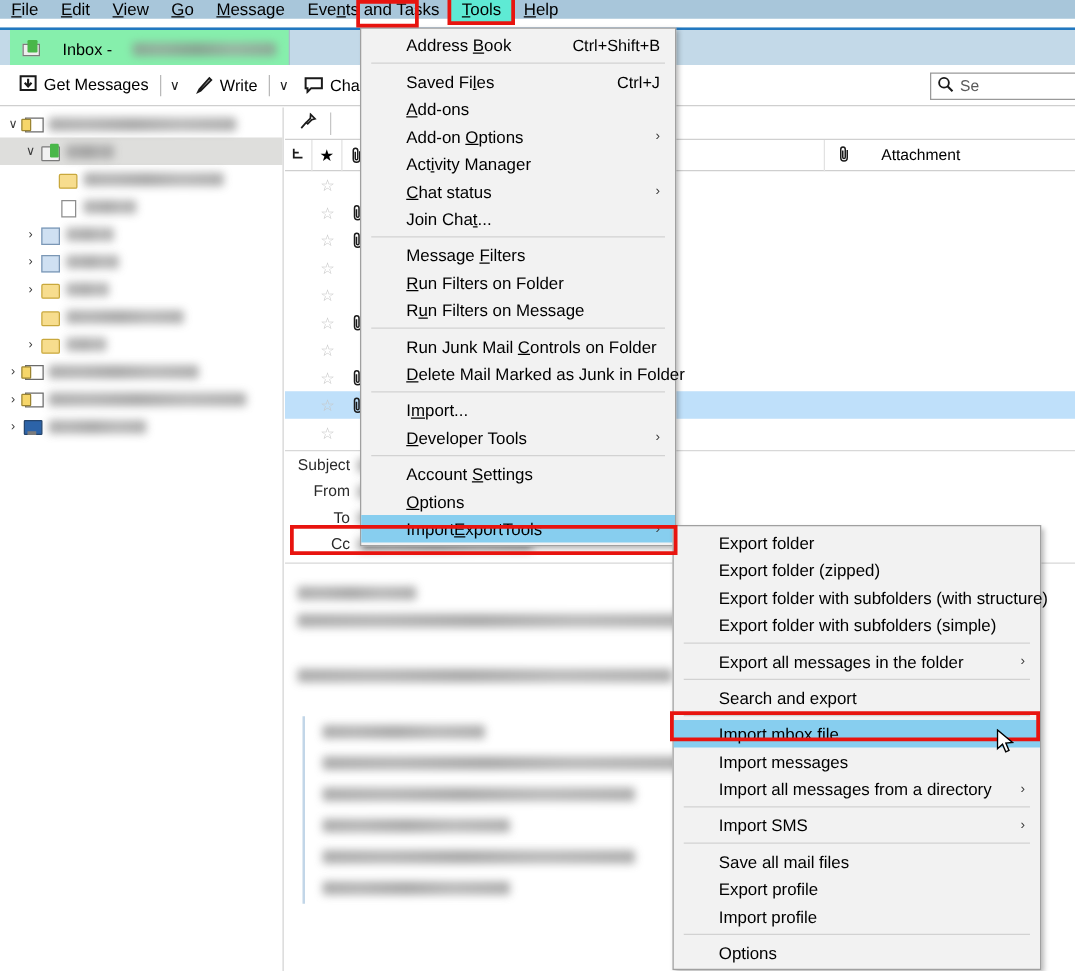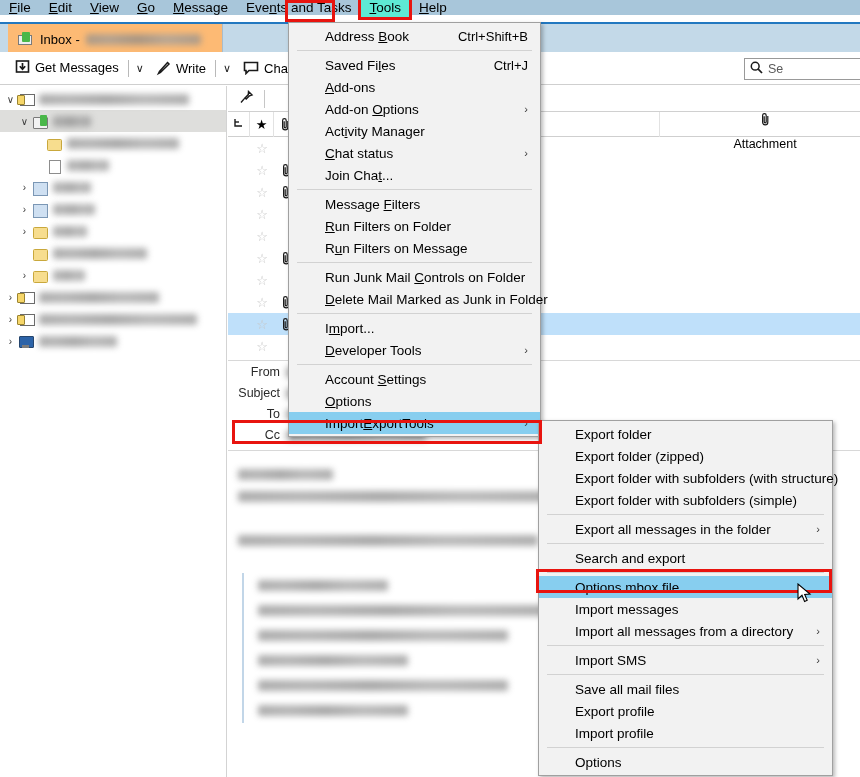--- a/index.html
+++ b/index.html
@@ -35,22 +35,22 @@
 
   
   .tabbar {
     position: absolute; top: 22px; left: 0; width: 860px; height: 30px;
     background: #c3d9e8;
     border-top: 2px solid #2278c0;
   }
   .tab {
     position: absolute; left: 8px; top: 0; height: 30px;
     min-width: 215px;
-    background: #fdba74;
-    display: flex; align-items: center; gap: 6px;
+    background: #86efac;
+    display: flex; align-items: center; gap: 16px;
     padding: 0 10px;
     border-right: 1px solid #a8bccb;
   }
   .tab-label { font-size: 13px; white-space: nowrap; }
   .blurtext {
     display: inline-block;
     background: linear-gradient(90deg,#8e8e8e,#9a9a9a 20%,#888 45%,#a0a0a0 70%,#909090);
     filter: blur(3.2px);
     border-radius: 2px;
     vertical-align: middle;
@@ -155,21 +155,21 @@
     font-size: 12.5px;
   }
   .ch { display: flex; align-items: center; justify-content: center;
         height: 25px; border-right: 1px solid #e2e2e2; }
   .ch.thread { width: 22px; }
   .ch.star { width: 24px; }
   .ch.attach { width: 24px; }
   .ch.subject { flex: 1; padding-left: 8px; justify-content: flex-start;
                 border-right: 1px solid #e2e2e2; }
   .ch.attachcol { width: 200px; padding-left: 10px; justify-content: flex-start;
-                  gap: 8px; border-right: none; flex-direction: column; }
+                  gap: 24px; border-right: none; }
   .mrow { height: 22px; display: flex; align-items: center; font-size: 12.5px; }
   .mrow.sel { background: #bfe0fa; }
   .mc { display: flex; align-items: center; justify-content: center; height: 22px; }
   .mc.thread { width: 22px; }
   .mc.star { width: 24px; color: #c6c6c6; font-size: 13px; }
   .mc.attach { width: 24px; font-size: 13px; }
   .mc.rest { flex: 1; }
 
   
   .hdrpane {
@@ -466,26 +466,26 @@
           <div class="mc thread"></div>
           <div class="mc star">☆</div>
           <div class="mc attach"></div>
           <div class="mc rest"></div>
         </div>
       </div>
   </div>
 
   <div class="hdrpane" id="hdrpane">
       <div class="hrow">
+        <div class="hlabel">Subject</div>
+        <div class="hval"><span class="blurtext" style="width: 230px; height: 11px;"></span></div>
+      </div>
+      <div class="hrow">
         <div class="hlabel">From</div>
         <div class="hval"><span class="blurtext" style="width: 150px; height: 11px;"></span></div>
-      </div>
-      <div class="hrow">
-        <div class="hlabel">Subject</div>
-        <div class="hval"><span class="blurtext" style="width: 230px; height: 11px;"></span></div>
       </div>
       <div class="hrow">
         <div class="hlabel">To</div>
         <div class="hval"><span class="blurtext" style="width: 170px; height: 11px;"></span></div>
       </div>
       <div class="hrow">
         <div class="hlabel">Cc</div>
         <div class="hval"><span class="blurtext" style="width: 140px; height: 11px;"></span></div>
       </div>
     </div>
@@ -606,21 +606,21 @@
       <div class="mi">
         <span>Export all messages in the folder</span>
         <span class="arrow">›</span>
       </div>
       <div class="msep"></div>
       <div class="mi">
         <span>Search and export</span>
       </div>
       <div class="msep"></div>
       <div class="mi hl">
-        <span>Options mbox file</span>
+        <span>Import mbox file</span>
       </div>
       <div class="mi">
         <span>Import messages</span>
       </div>
       <div class="mi">
         <span>Import all messages from a directory</span>
         <span class="arrow">›</span>
       </div>
       <div class="msep"></div>
       <div class="mi">

